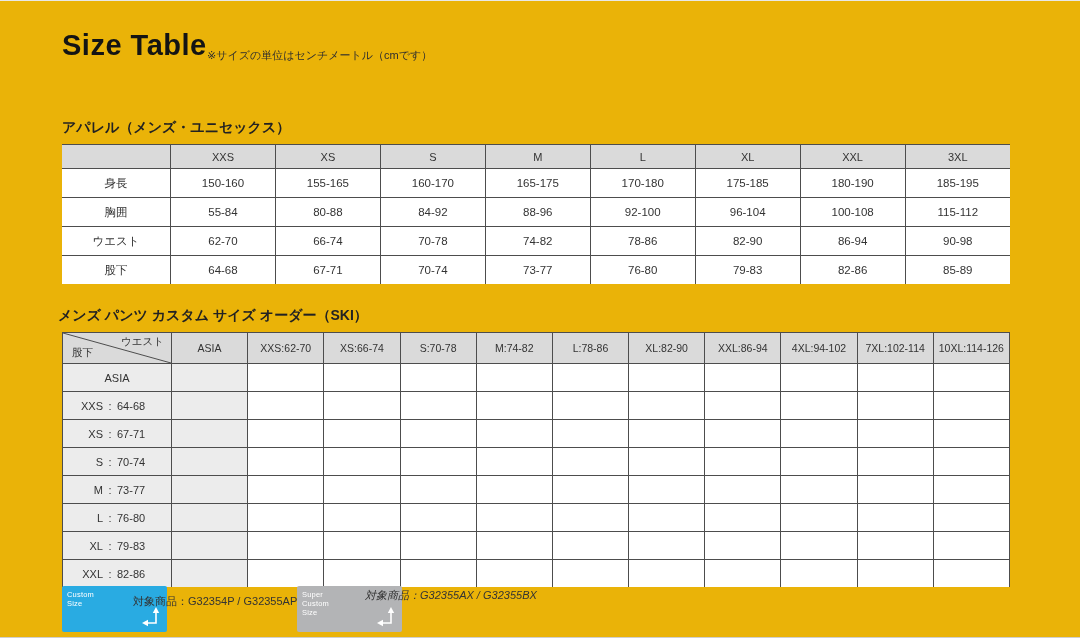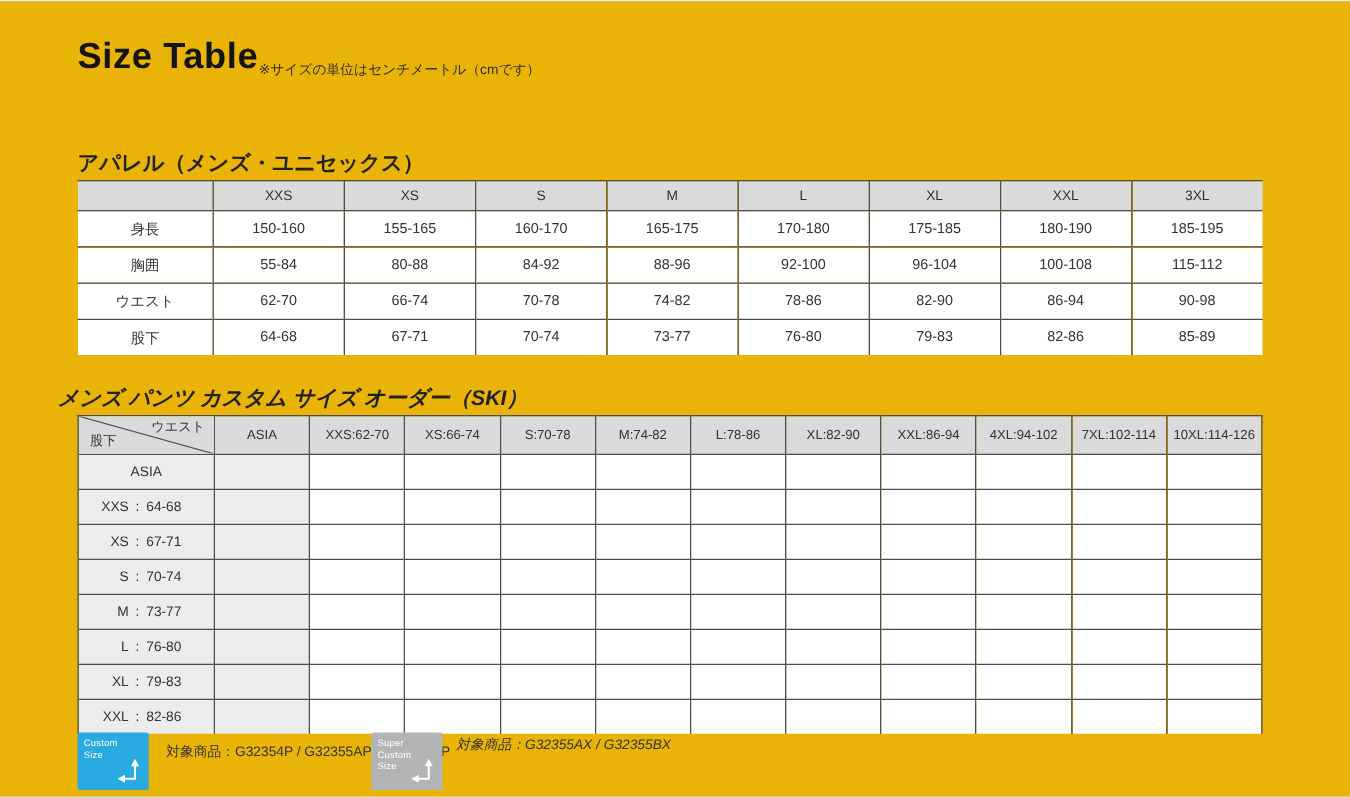--- a/index.html
+++ b/index.html
@@ -5,23 +5,23 @@
   html,body{margin:0;padding:0;background:#fff;}
   .page{
     position:relative;width:1080px;height:638px;background:#eab308;overflow:hidden;
     font-family:"Liberation Sans","DejaVu Sans",sans-serif;color:#333;
     border-top:1px solid #e8e8e8;border-bottom:1px solid #cfcfcf;box-sizing:border-box;
   }
   
   .page-title{position:absolute;left:62px;top:28px;margin:0;font-size:29px;font-weight:700;color:#141414;letter-spacing:.5px;}
   .unit-note{position:absolute;left:207px;top:47px;font-size:11px;color:#2e2e2e;}
   
-  .sec-title{position:absolute;margin:0;font-size:17px;font-weight:700;color:#222;}
+  .sec-title{position:absolute;margin:0;font-size:14px;font-weight:700;color:#222;}
   #apparel-title{left:62px;top:118px;}
-  #custom-title{left:46px;top:306px;font-style:italic;}
+  #custom-title{left:58px;top:306px;}
   
   table{border-collapse:collapse;table-layout:fixed;}
   th,td{padding:0;text-align:center;vertical-align:middle;font-weight:400;overflow:hidden;white-space:nowrap;}
   
   #apparel-table{position:absolute;left:62px;top:143px;width:948px;}
   #apparel-table tr > *{border-top:1px solid var(--grid);}
   #apparel-table tr > * + *{border-left:1px solid var(--grid);}
   #apparel-table thead th{height:23px;background:var(--header-bg);font-size:11px;color:#333;}
   #apparel-table tbody th,#apparel-table tbody td{height:28px;font-size:11.5px;color:#333;background:#fff;}
   
@@ -40,21 +40,21 @@
   th.corner svg{position:absolute;inset:0;width:100%;height:100%;display:block;}
   th.corner .c-tr{position:absolute;top:2px;right:7px;font-size:10.5px;}
   th.corner .c-bl{position:absolute;bottom:3px;left:9px;font-size:10.5px;}
   
   .lbl-wrap{display:inline-flex;align-items:center;}
   .lbl-wrap .sz{display:inline-block;width:32px;text-align:right;}
   .lbl-wrap .co{display:inline-block;width:14px;text-align:center;}
   .lbl-wrap .rg{display:inline-block;width:46px;text-align:left;}
   
   .legend{position:absolute;left:62px;top:585px;width:980px;height:48px;}
-  .legend-icon{position:absolute;top:0;width:57px;height:46px;border-radius:2px;color:#fff;}
+  .legend-icon{position:absolute;top:0;width:57px;height:46px;border-radius:2px;color:#fff;padding-left:48px;}
   .legend-icon .ic-lines{position:absolute;top:4px;left:5px;text-align:left;font-size:7.5px;line-height:1.2;letter-spacing:.2px;}
   .legend-icon svg{position:absolute;right:4px;bottom:4px;}
   #custom-icon{left:0;background:var(--cell-blue);}
   #super-icon{left:235px;background:var(--cell-gray);}
   .legend-text{position:absolute;font-size:11px;color:#333;}
   #custom-text{left:71px;top:8px;}
   #super-text1{left:303px;top:2px;font-style:italic;}
   #super-text2{left:303px;top:22px;}
 </style>
 </head>

